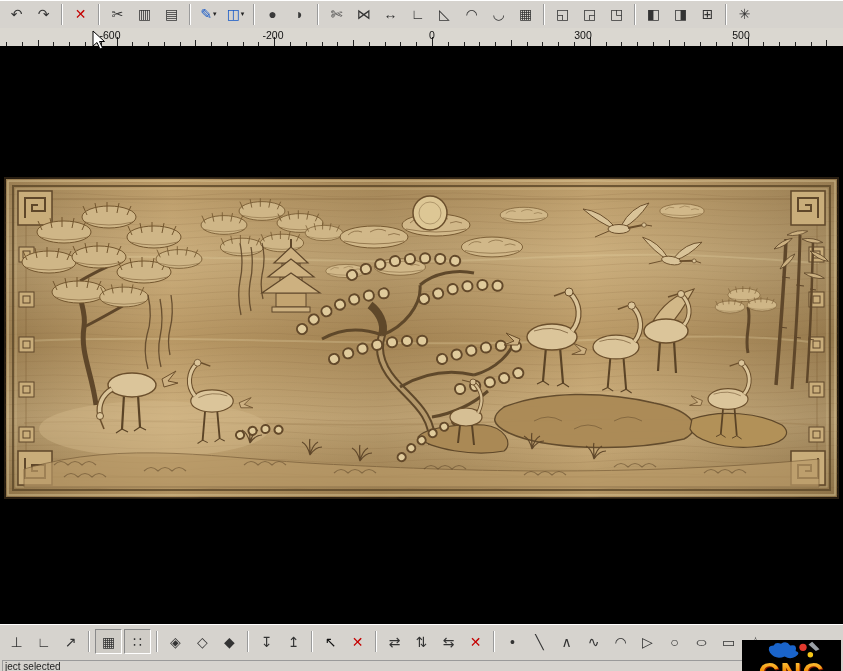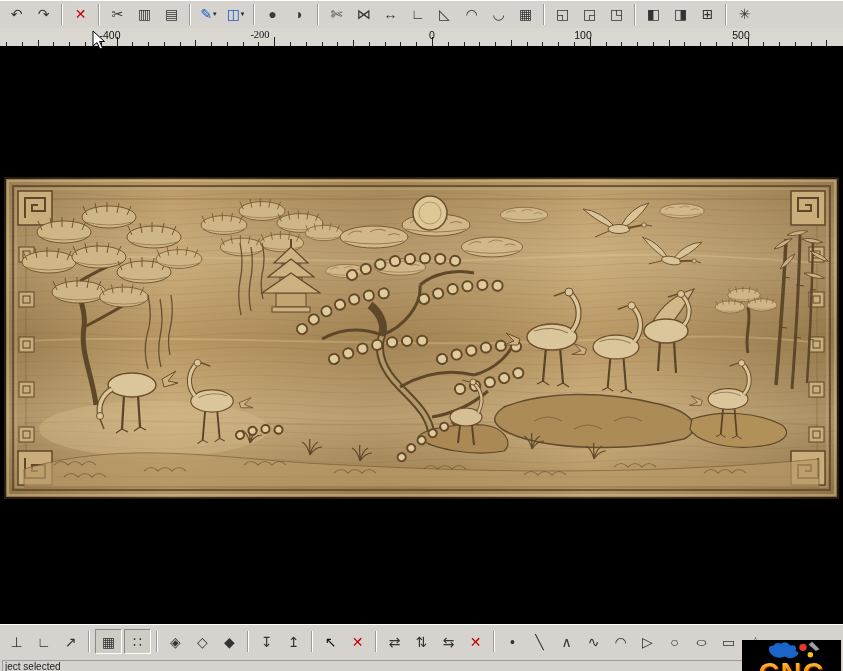--- a/index.html
+++ b/index.html
@@ -187,24 +187,24 @@
       <div class="tick" style="left: 684.4px; height: 4px;"></div>
       <div class="tick" style="left: 700.175px; height: 4px;"></div>
       <div class="tick" style="left: 715.95px; height: 4px;"></div>
       <div class="tick" style="left: 731.725px; height: 4px;"></div>
       <div class="tick" style="left: 747.5px; height: 9px;"></div>
       <div class="tick" style="left: 763.275px; height: 4px;"></div>
       <div class="tick" style="left: 779.05px; height: 4px;"></div>
       <div class="tick" style="left: 794.825px; height: 4px;"></div>
       <div class="tick" style="left: 810.6px; height: 4px;"></div>
       <div class="tick" style="left: 826.375px; height: 6px;"></div>
-      <div class="rlabel" style="left: 110px;">-400</div>
-      <div class="rlabel" style="left: 260px; font-family: Liberation Serif, serif;">-200</div>
+      <div class="rlabel" style="left: 110px;">-600</div>
+      <div class="rlabel" style="left: 273px;">-200</div>
       <div class="rlabel" style="left: 432px;">0</div>
-      <div class="rlabel" style="left: 583px;">100</div>
+      <div class="rlabel" style="left: 583px;">300</div>
       <div class="rlabel" style="left: 741px;">500</div>
     </div>
 
   <div class="viewport">
 
     <svg class="panel" width="835" height="322" viewBox="0 0 835 322">
       <defs>
         <linearGradient id="wood" x1="0" y1="0" x2="0" y2="1">
           <stop offset="0" stop-color="#b2915e"></stop>
           <stop offset="0.25" stop-color="#c6a876"></stop>

